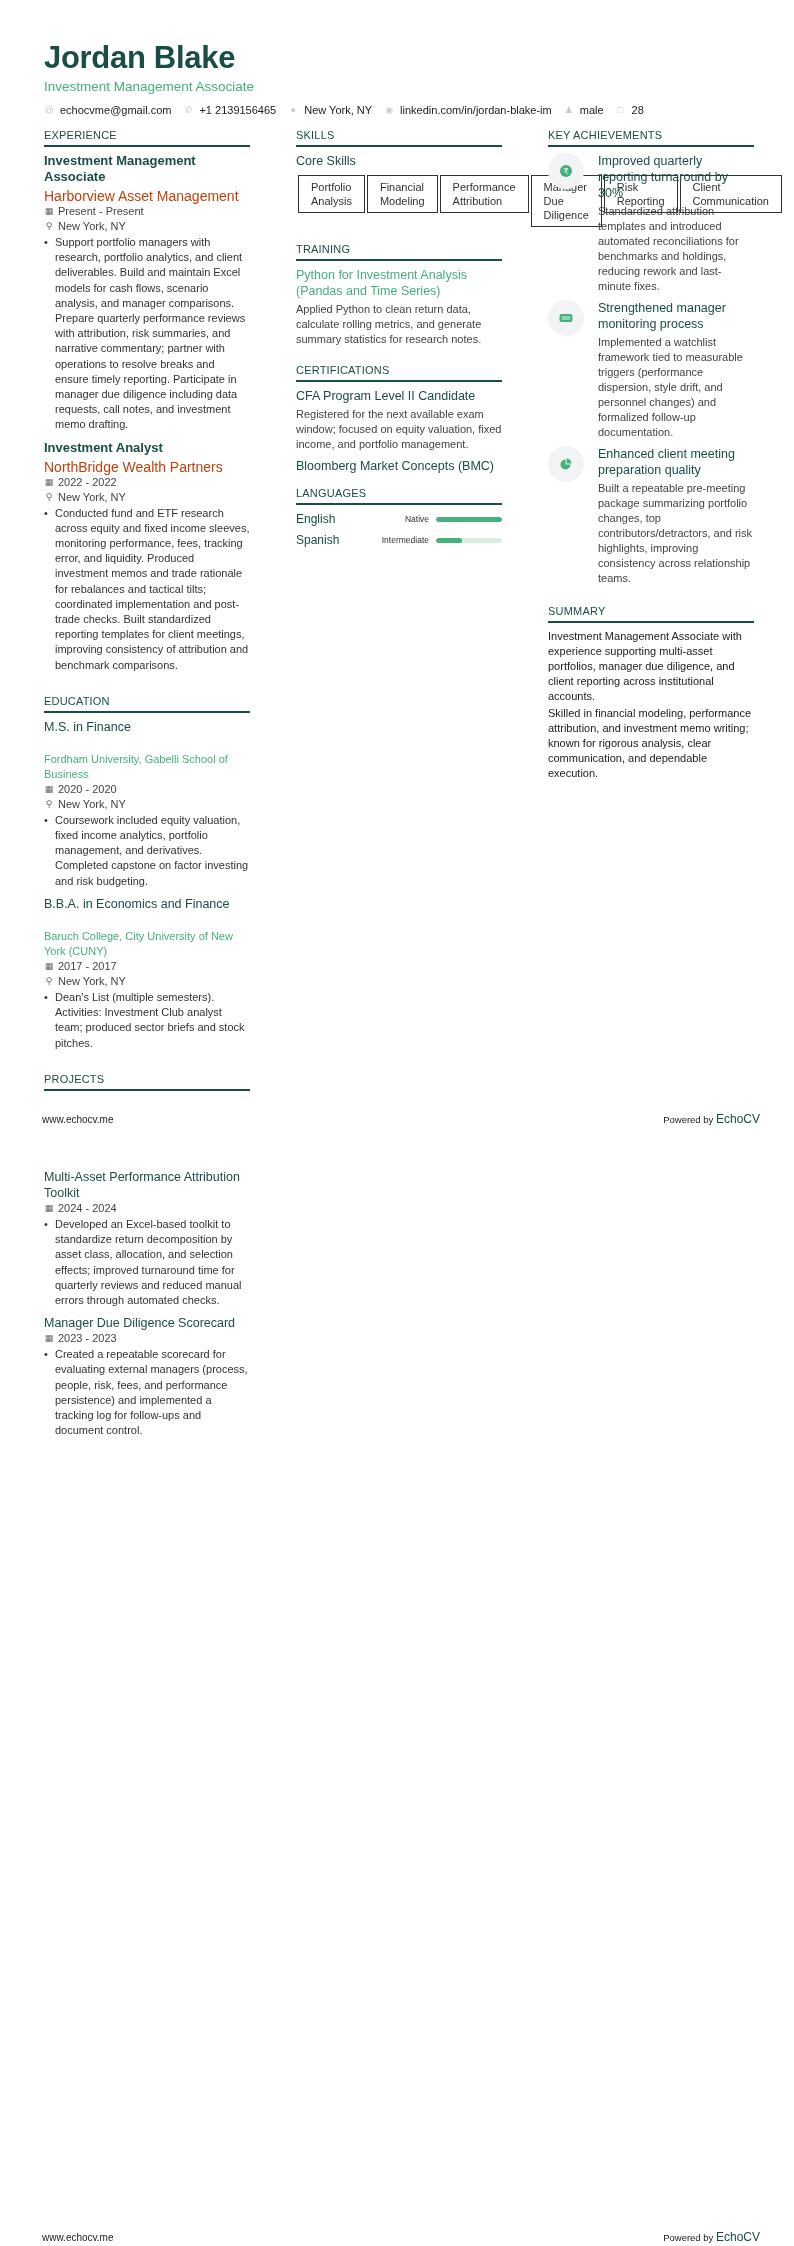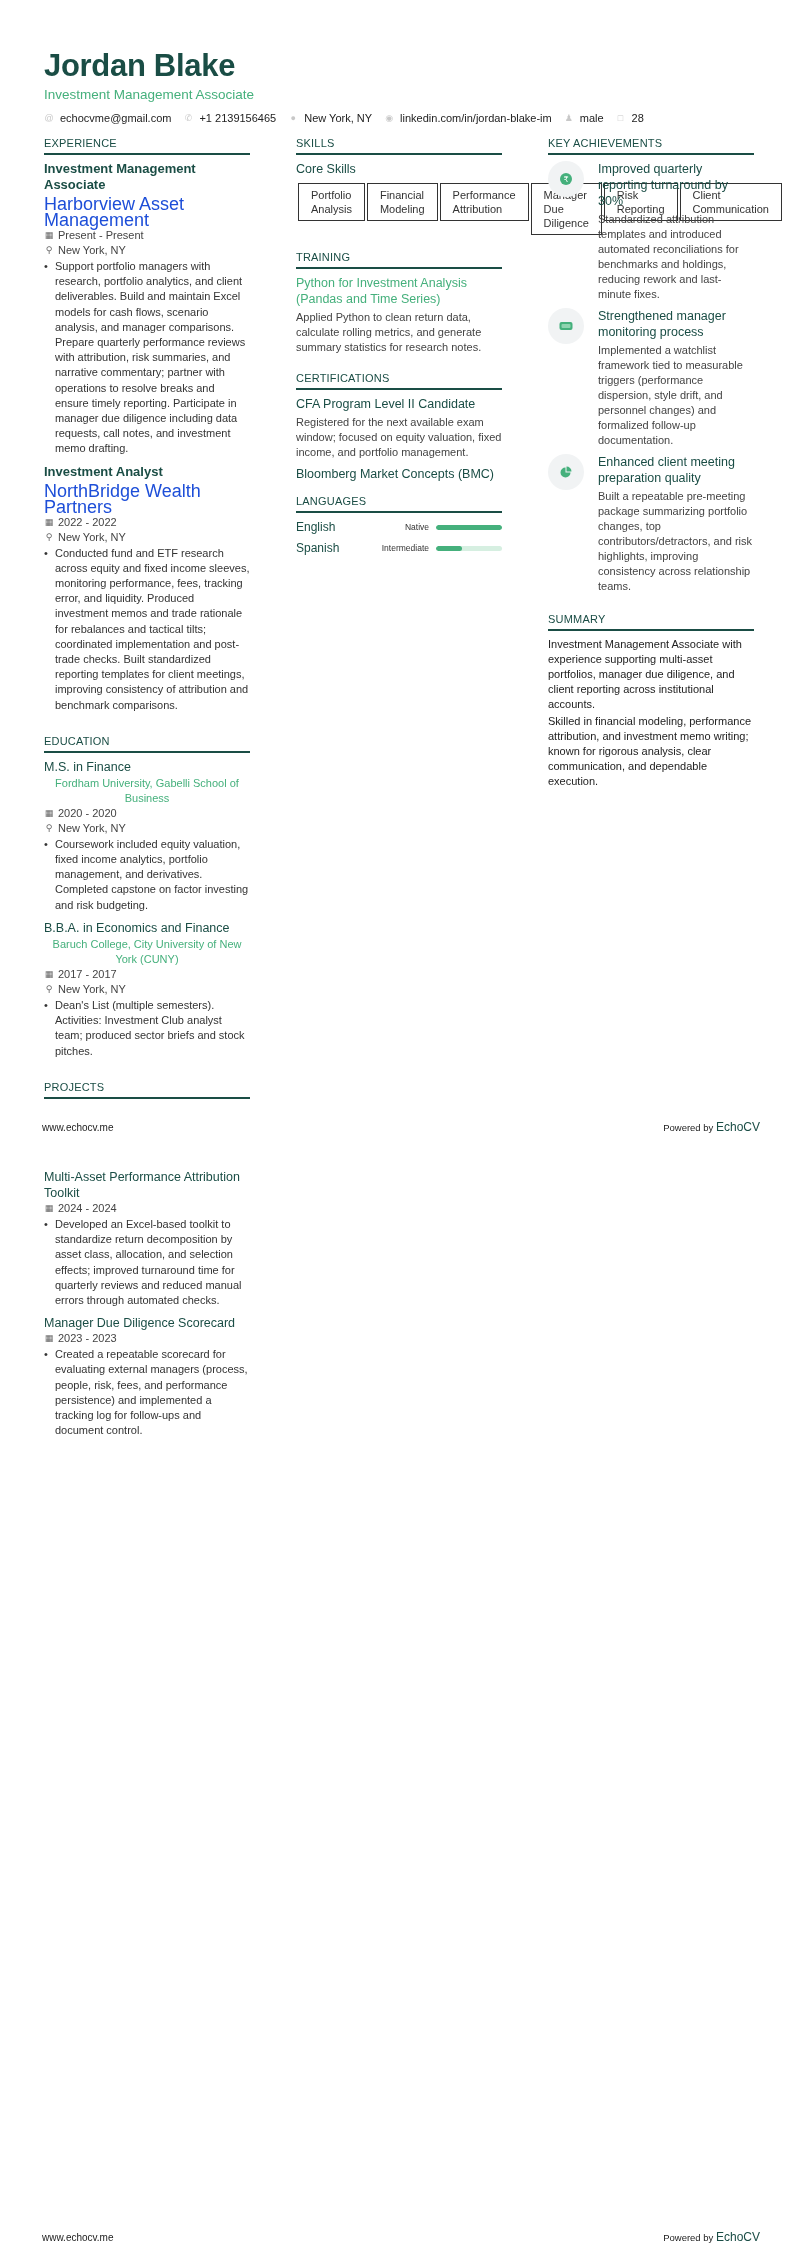--- a/index.html
+++ b/index.html
@@ -1,46 +1,46 @@
 <!DOCTYPE html>
 <html><head>
 <meta charset="utf-8">
 <style>
   * { box-sizing: border-box; margin: 0; padding: 0; }
   html, body { width: 794px; background: #ffffff; }
   body { font-family: "Liberation Sans", "DejaVu Sans", sans-serif; color: #333; position: relative; height: 2246px; overflow: hidden; }
 
   .page { position: absolute; left: 0; width: 794px; }
-  .page1 { top: 8px; height: 1123px; }
+  .page1 { top: 0; height: 1123px; }
   .page2 { top: 1123px; height: 1123px; }
 
   .header { position: absolute; left: 44px; top: 40px; }
   .name { font-size: 31px; font-weight: bold; color: #1a4d45; letter-spacing: -0.3px; line-height: 36px; }
   .title { font-size: 13.5px; color: #45b07c; margin-top: 2px; line-height: 18px; }
   .contacts { display: flex; align-items: center; margin-top: 8px; font-size: 11px; color: #222; }
   .contact { display: flex; align-items: center; margin-right: 12px; }
   .contact .ic { display: inline-block; width: 10px; height: 10px; margin-right: 6px; color: #c8c8c8; font-size: 9px; line-height: 10px; text-align: center; }
 
   .col { position: absolute; top: 128px; }
   .col-left { left: 44px; width: 206px; }
   .col-mid { left: 296px; width: 206px; }
   .col-right { left: 548px; width: 206px; }
 
   .sec-title { font-size: 11px; color: #1a4d45; letter-spacing: 0.2px; padding-bottom: 3px; border-bottom: 2.5px solid #1a4d45; margin-bottom: 6px; line-height: 14px; }
 
   .job-title { font-size: 13px; font-weight: bold; color: #1a4d45; line-height: 16px; }
-  .company { font-size: 18px; color: #1d4ed8; line-height: 16px; margin-top: 3px; }
+  .company { font-size: 14px; color: #c2410c; line-height: 16px; margin-top: 3px; }
   .meta { font-size: 11px; color: #444; line-height: 15px; display: flex; align-items: center; }
   .meta .mi { width: 10px; margin-right: 4px; color: #666; font-size: 9px; text-align: center; }
   .bullet { font-size: 11px; color: #333; line-height: 15.2px; display: flex; margin-top: 1px; }
   .bullet .dot { width: 11px; flex-shrink: 0; }
   .entry { margin-bottom: 7px; }
 
   .edu-degree { font-size: 12.5px; color: #1a4d45; line-height: 16px; }
-  .edu-school { font-size: 11px; color: #45b07c; line-height: 15px; margin-top: 1px; text-align: center; }
+  .edu-school { font-size: 11px; color: #45b07c; line-height: 15px; margin-top: 17px; }
 
   .sub-title { font-size: 12.5px; color: #1a4d45; line-height: 16px; margin-bottom: 4px; }
   .skill-tag { display: inline-block; border: 1px solid #333; padding: 4px 12px; font-size: 11px; color: #333; margin: 2px 0 9px 2px; line-height: 14px; }
   .skills-list { display: flex; flex-direction: row; align-items: flex-start; }
 
   .train-title { font-size: 12.5px; color: #45b07c; line-height: 16px; }
   .train-desc { font-size: 11px; color: #444; line-height: 15px; margin-top: 3px; margin-bottom: 6px; }
 
   .cert-title { font-size: 12.5px; color: #1a4d45; line-height: 16px; }
 

